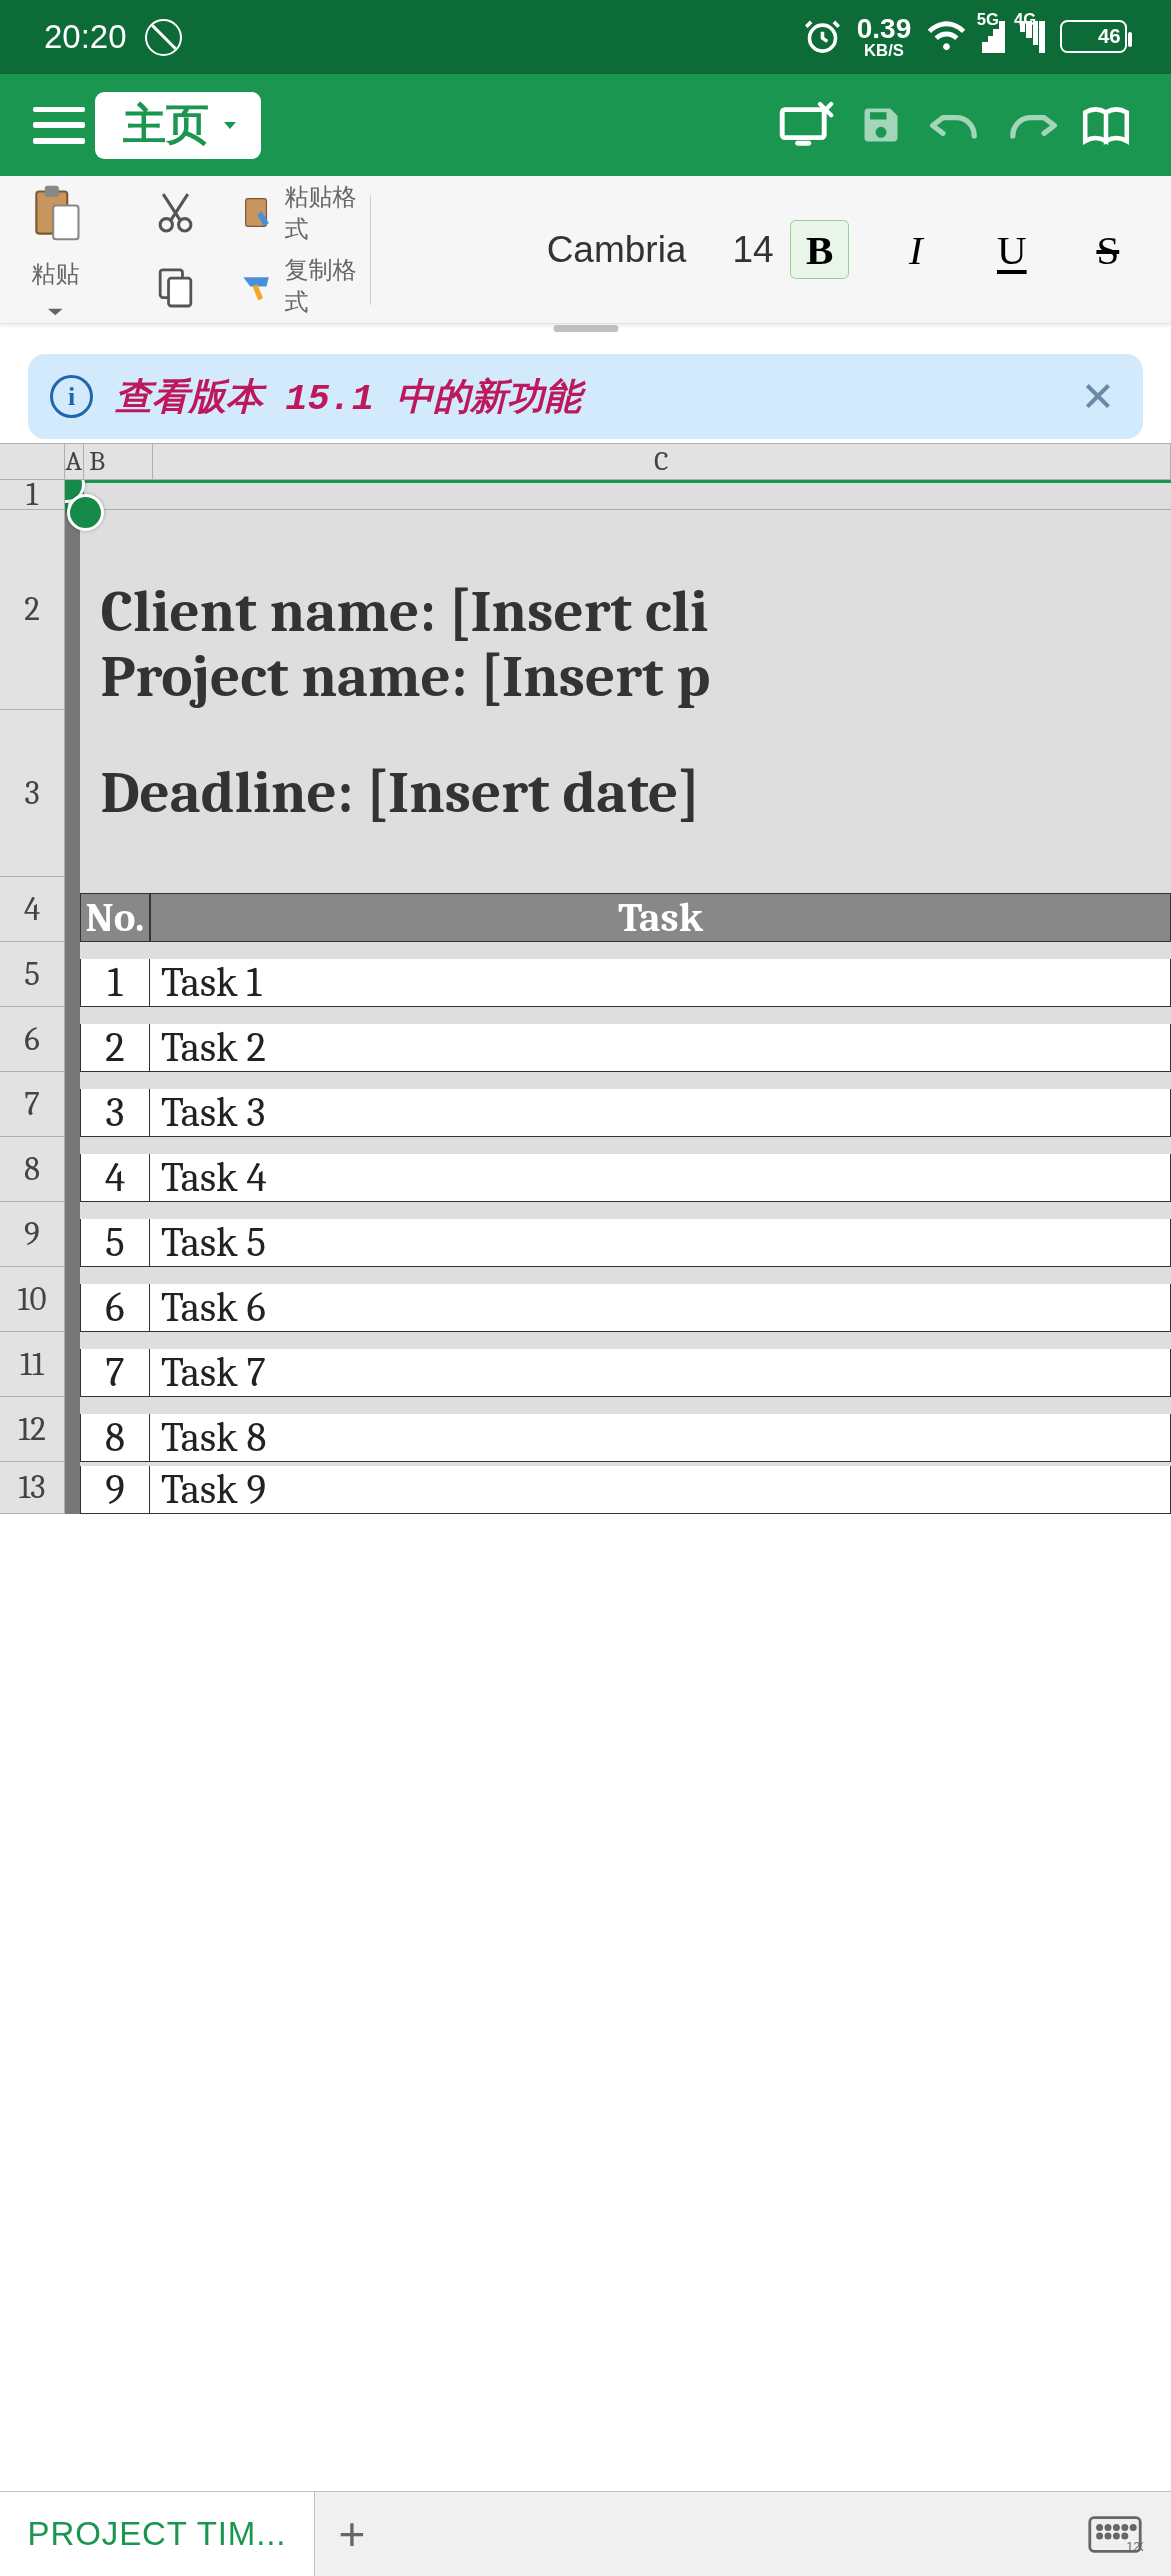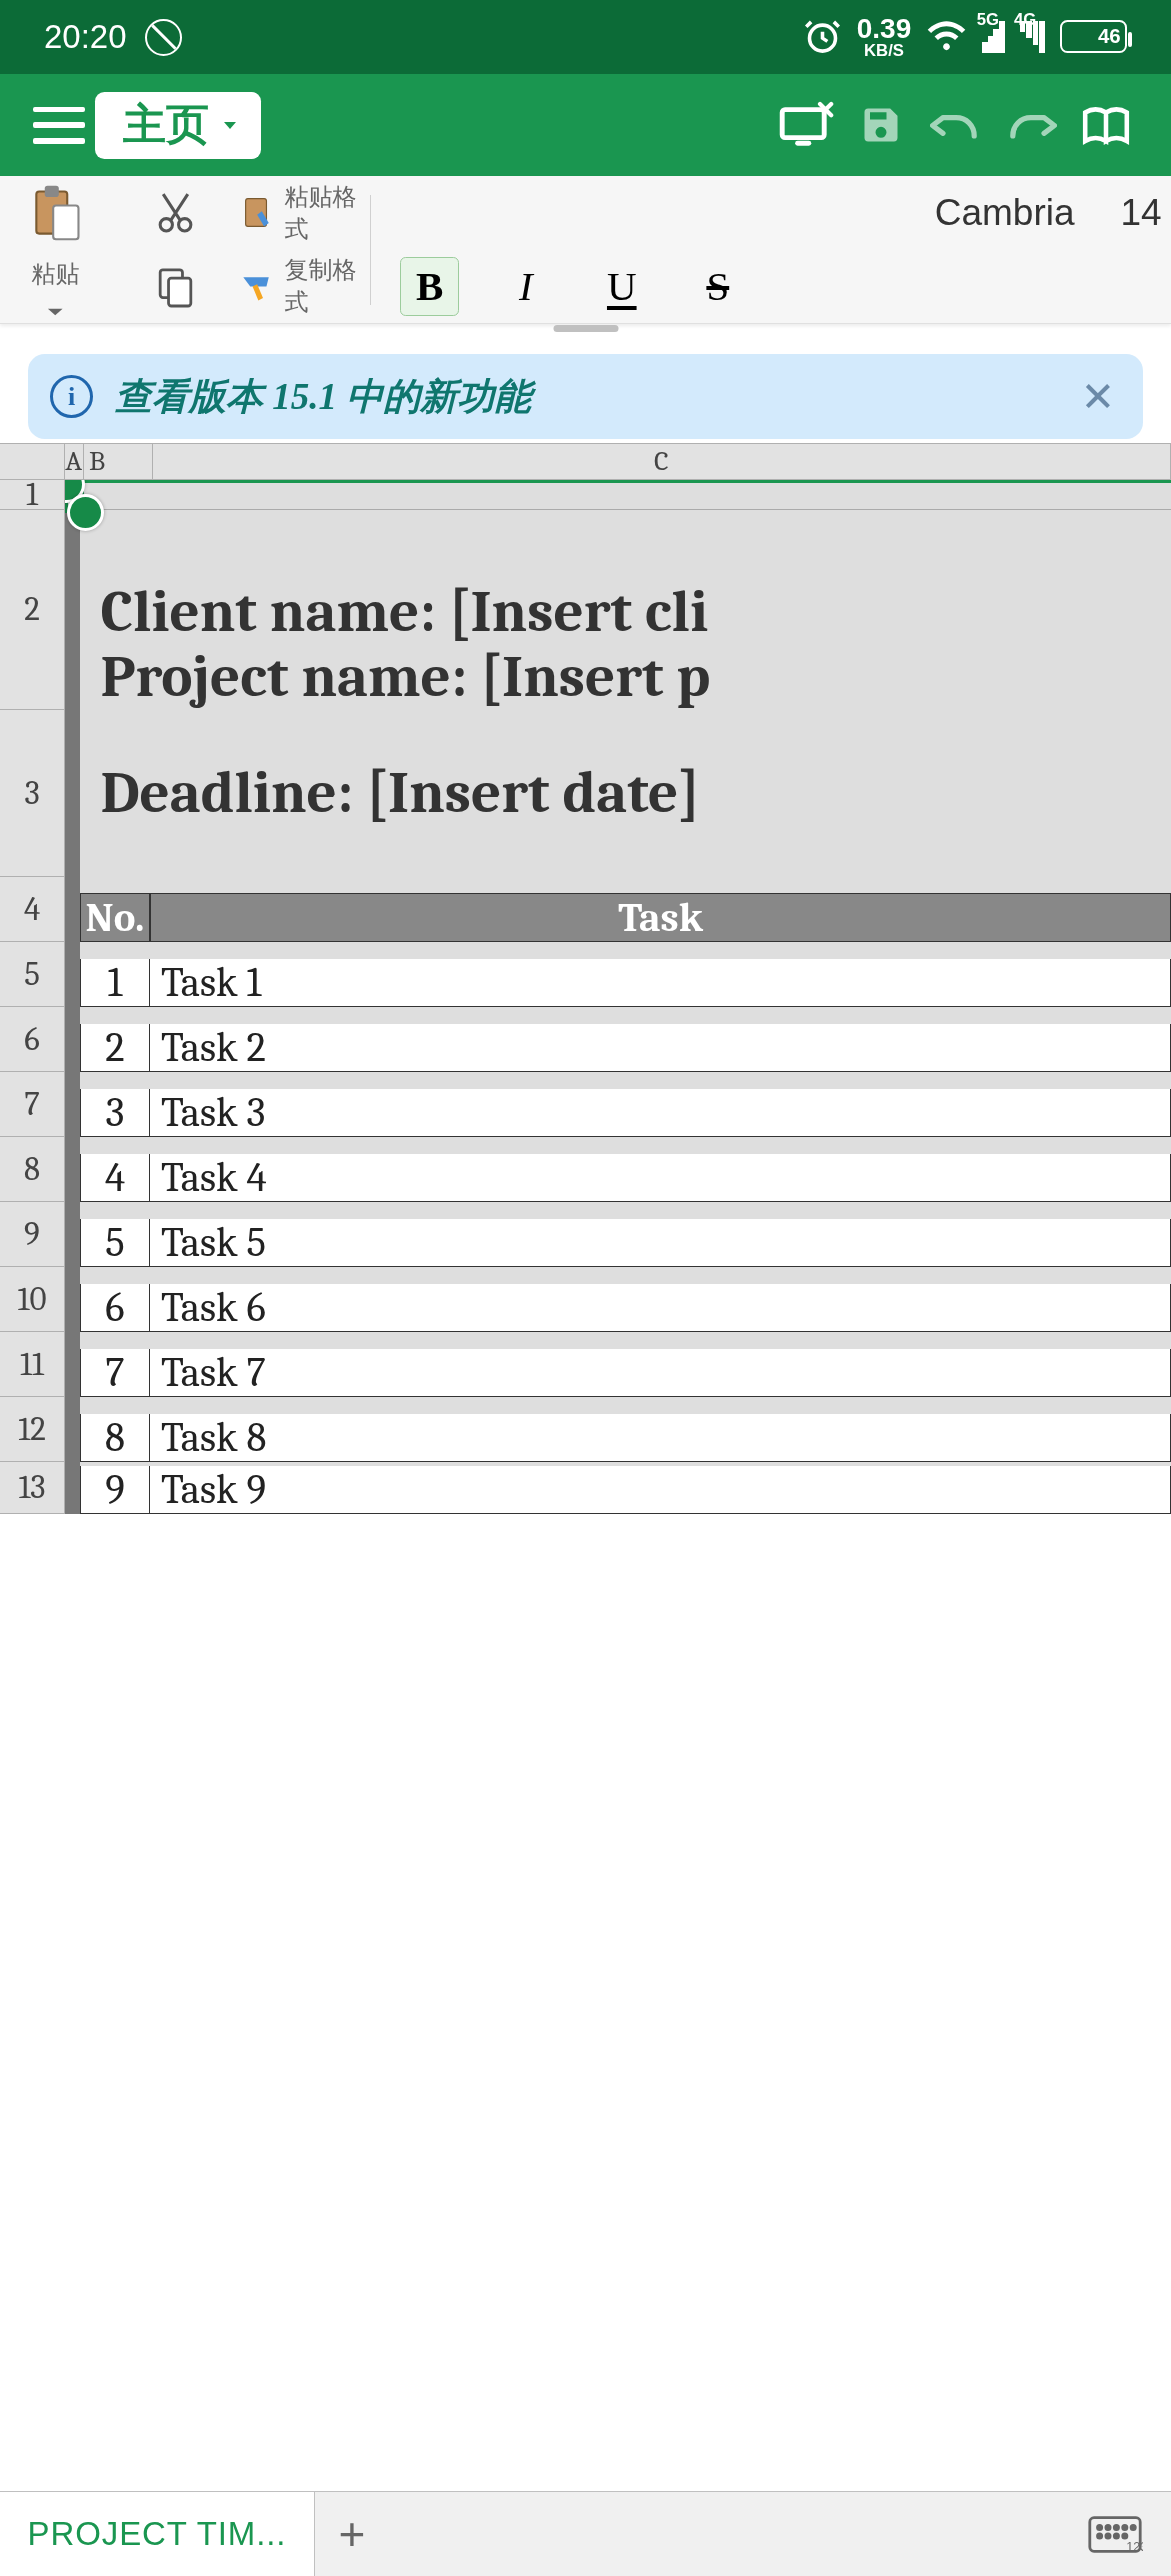--- a/index.html
+++ b/index.html
@@ -26,36 +26,36 @@
 .tab-arrow svg { display: block; }
 .spacer { flex: 1; }
 .tb-icon { width: 65px; height: 65px; display: flex; align-items: center; justify-content: center; color: #fff; }
 
 .ribbon { height: 148px; background: #f6f6f6; display: flex; border-bottom: 0.9px solid #e0e0e0; box-shadow: 0 1.9px 3.7px rgba(0,0,0,0.08); position: relative; }
 .ribbon-group1 { width: 111px; display: flex; flex-direction: column; align-items: center; justify-content: center; gap: 16px; }
 .ribbon-group2 { width: 259px; display: grid; grid-template-columns: 1fr 1fr; grid-template-rows: 1fr 1fr; }
 .rcell { display: flex; align-items: center; justify-content: center; gap: 9.3px; }
 .rlabel { font-size: 24px; color: #666; font-family: "Microsoft YaHei", sans-serif; }
 .vdiv { width: 0.9px; background: #d0d0d0; margin: 18.5px 0; }
-.ribbon-group3 { flex: 1; display: flex; flex-direction: column; padding-left: 22px; overflow: hidden; }
+.ribbon-group3 { flex: 1; display: flex; padding-left: 22px; overflow: hidden; }
 .fontrow { flex: 1; display: flex; align-items: center; gap: 46px; font-size: 37px; color: #333; justify-content: flex-end; padding-right: 9.3px; white-space: nowrap; }
 .fmt-row { flex: 1; display: flex; align-items: center; gap: 37px; padding-left: 7.4px; }
 .fmt-btn { width: 59px; height: 59px; display: flex; align-items: center; justify-content: center; font-size: 41px; font-family: "Times New Roman", serif; border-radius: 5.6px; }
 .fmt-btn.bold { font-weight: 900; border: 0.9px solid #9ccc9c; background: #e8f5e8; }
 .fmt-btn.italic { font-style: italic; }
 .fmt-btn.underline { text-decoration: underline; text-underline-offset: 5.6px; }
 .fmt-btn.strike { text-decoration: line-through; }
 .grab { position: absolute; left: 50%; bottom: -9.3px; transform: translateX(-50%); width: 65px; height: 7.4px; background: #c0c0c0; border-radius: 3.7px; }
 .font-fill { flex: 1; }
 
 .blankrow { height: 30px; background: #fff; }
 
 .banner { margin: 0 28px 3.7px; background: #d3eafc; border-radius: 16.7px; height: 85px; display: flex; align-items: center; padding: 0 28px 0 22px; gap: 22px; }
 .banner .info { width: 43px; height: 43px; border: 3.7px solid #2066ad; border-radius: 50%; color: #2066ad; display: flex; align-items: center; justify-content: center; font-weight: 900; font-size: 26px; font-family: serif; }
-.banner-text { flex: 1; font-size: 37px; color: #0f766e; font-style: italic; font-family: Liberation Serif, serif; font-weight: 600; }
+.banner-text { flex: 1; font-size: 37px; color: #be185d; font-style: italic; font-family: Liberation Mono, monospace; font-weight: 600; }
 .banner-close { color: #6b8aa8; font-size: 41px; }
 
 .sheet-area { position: relative; }
 .col-headers { display: flex; height: 37px; background: #e2e2e2; border-top: 0.9px solid #b0b0b0; border-bottom: 0.9px solid #b0b0b0; font-family: "Cambria", serif; font-size: 28px; color: #444; }
 .corner { width: 65px; border-right: 0.9px solid #b0b0b0; }
 .colhA { width: 18.5px; text-align: center; border-right: 0.9px solid #b0b0b0; line-height: 35px; }
 .colhB { width: 69px; text-align: left; padding-left: 5.6px; border-right: 0.9px solid #b0b0b0; line-height: 35px; }
 .colhC { flex: 1; text-align: center; border-right: 0.9px solid #b0b0b0; line-height: 35px; }
 
 .grid { display: flex; }

